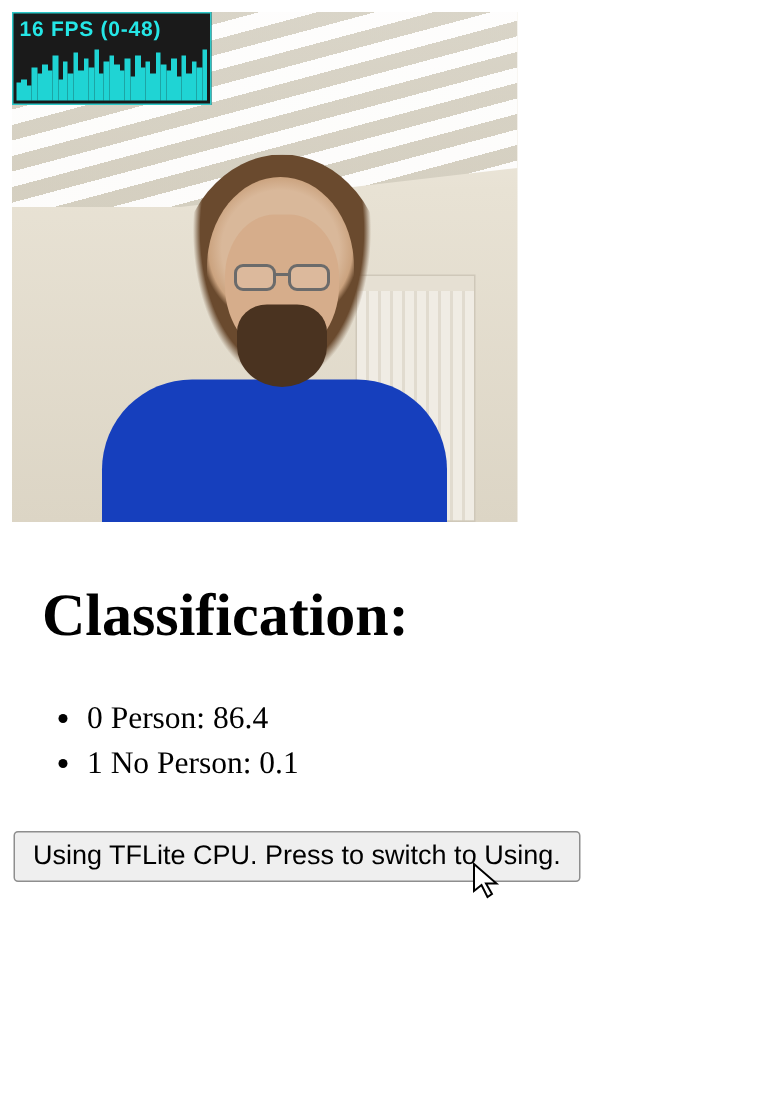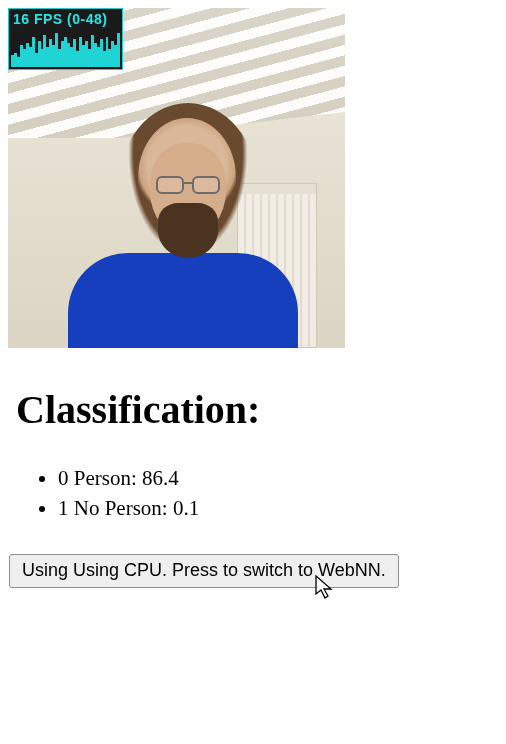--- a/index.html
+++ b/index.html
@@ -82,21 +82,21 @@
     .shirt {
       position: absolute; left: 60px; bottom: 0;
       width: 230px; height: 95px;
       background: #163fbd;
       border-radius: 60px 60px 0 0;
       z-index: 0;
     }
     
     .fps {
       position: absolute; top: 0; left: 0;
-      width: 115px; height: 62px;
+      width: 133px; height: 62px;
       background: #1a1a1a;
       border: 1px solid #2cc7c7;
       font-family: Arial, sans-serif;
       font-size: 14px;
       font-weight: bold;
       z-index: 10;
     }
     .fps-label {
       color: #25e6e6;
       padding: 2px 4px 0 4px;
@@ -106,21 +106,21 @@
       position: absolute; left: 2px; right: 2px; bottom: 2px; height: 40px;
       display: flex; align-items: flex-end; gap: 0;
     }
     .fps-graph span {
       flex: 1; background: #1fd4d4;
     }
     
     .heading {
       font-size: 40px;
       font-weight: bold;
-      margin: 38px 0 30px 16px;
+      margin: 38px 0 30px 28px;
     }
     ul.results {
       margin-left: 58px;
       font-size: 21px;
       line-height: 1.45;
     }
     ul.results li { list-style: disc; }
     .btn {
       display: inline-block;
       margin: 30px 0 0 9px;
@@ -202,20 +202,20 @@
   </div>
 </div>
 
 <h1 class="heading">Classification:</h1>
 
 <ul class="results" id="results">
     <li>0 Person: 86.4</li>
     <li>1 No Person: 0.1</li>
   </ul>
 
-<button class="btn">Using Using CPU. Press to switch to WebNN.</button>
+<button class="btn">Using TFLite CPU. Press to switch to Using.</button>
 
 <svg class="cursor" width="20" height="26">
   <path d="M1 1 L1 19 L6 15 L10 23 L13 21 L9 14 L16 14 Z" fill="#fff" stroke="#000" stroke-width="1.3"></path>
 </svg>
 
 
 
 
 </body></html>

